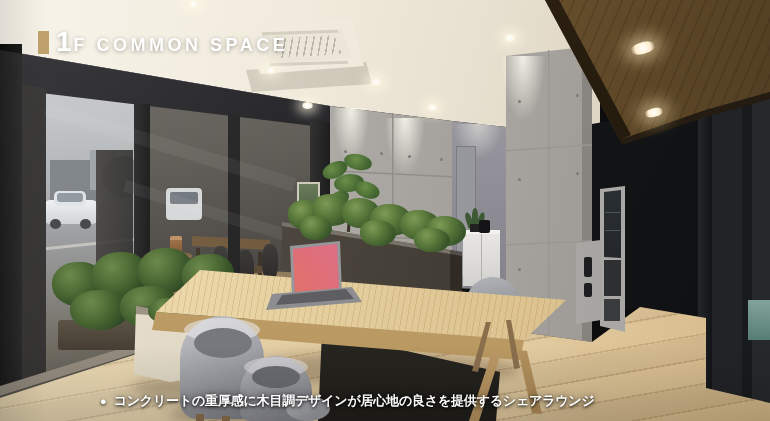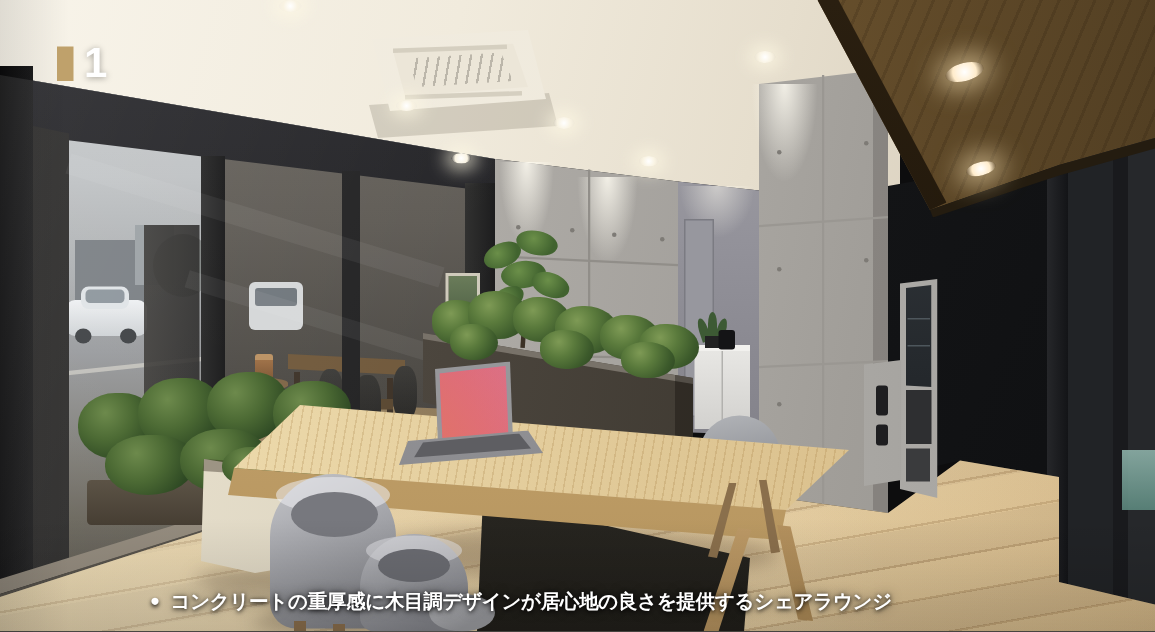--- a/index.html
+++ b/index.html
@@ -356,19 +356,20 @@
   <div class="P dl" style="left:369px;top:78px;width:14px;height:8px;"></div>
   <div class="P dl" style="left:301px;top:102px;width:13px;height:7px;"></div>
   <div class="P dl" style="left:426px;top:104px;width:13px;height:7px;"></div>
   <div class="P dl" style="left:503px;top:34px;width:14px;height:8px;"></div>
 
   <div class="L vignette"></div>
 
   <div class="hdr">
     <span class="bar"></span>
     <span class="num">1</span>
+    <span class="lbl">F COMMON SPACE</span>
   </div>
   <div class="cap">
     <span class="bu">●</span>
     <span class="tx">コンクリートの重厚感に木目調デザインが居心地の良さを提供するシェアラウンジ</span>
   </div>
 
 </div>
 
 </body></html>

